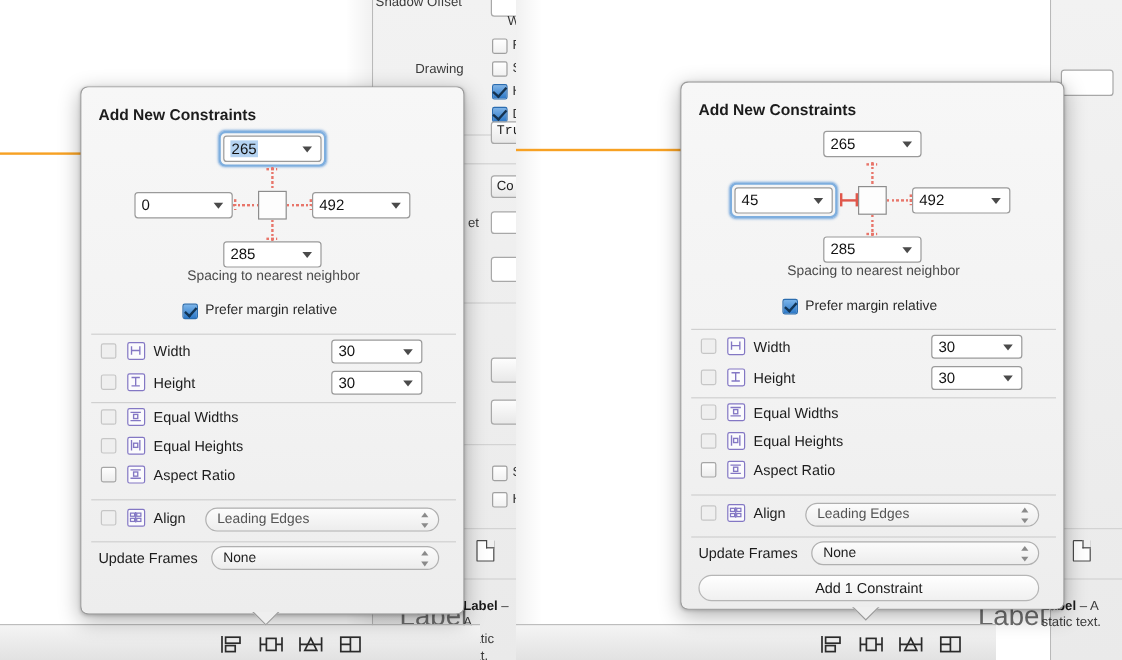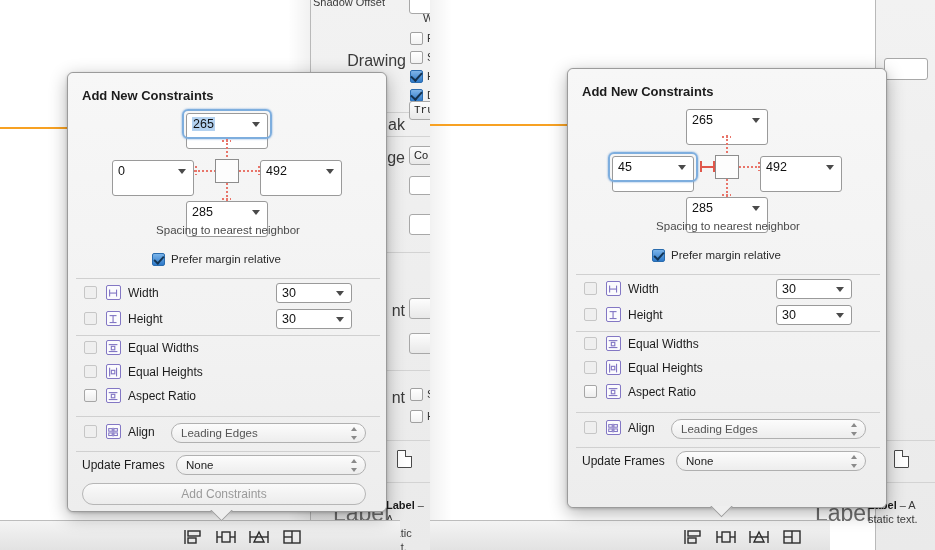--- a/index.html
+++ b/index.html
@@ -22,21 +22,21 @@
      background: linear-gradient(to right, rgba(0,0,0,0.0), rgba(0,0,0,0.055)); }
 
   .orange-line { position: absolute; height: 2px; background: #f7a123; }
 
   .inspector { position:absolute; top:0; bottom:0; background:#f0f0f0;
       border-left:1px solid #b9b9b9; }
   .insp-inner { position:absolute; inset:0; background:
       linear-gradient(to bottom,#f2f2f2,#eaeaea); }
 
   .insp-row { position:absolute; font-size:11px; color:#333; white-space:nowrap; }
-  .insp-label { color:#3b3b3b; font-size:16px; text-align:right; }
+  .insp-label { color:#3b3b3b; font-size:11px; }
   .insp-field { position:absolute; background:#fff; border:1px solid #a8a8a8;
      border-radius:3px; height:19px; }
   .insp-combo { position:absolute; background:linear-gradient(to bottom,#fdfdfd,#e8e8e8);
      border:1px solid #a8a8a8; border-radius:3px; height:19px; font-size:11px;
      padding:2px 4px; color:#222; }
   .insp-sep { position:absolute; height:1px; background:#d3d3d3; }
   .insp-cb { position:absolute; width:13px; height:13px; border:1px solid #a0a0a0;
      border-radius:2px; background:linear-gradient(to bottom,#fff,#f1f1f1); }
   .insp-cb.on { background:linear-gradient(to bottom,#7fb4e8,#2e79c8); border-color:#2b6cb0; }
   .insp-cb.on::after { content:""; position:absolute; left:2px; top:-1px; width:5px; height:9px;
@@ -66,21 +66,21 @@
   .pop-inner { position:relative; width:100%; height:100%;
      background: linear-gradient(to bottom,#f7f7f7 0%, #f2f2f2 60%, #ededed 100%);
      border-radius:6px; }
   .pop-arrow { position:absolute; bottom:-11px; width:26px; height:12px; overflow:hidden; }
   .pop-arrow::before { content:""; position:absolute; left:3px; top:-14px; width:19px; height:19px;
      background:#efefef; border:1px solid #9b9b9b; transform:rotate(45deg); }
 
   .pop-title { position:absolute; font-size:13px; font-weight:bold; color:#1c1c1c; }
 
   
-  .ncombo { position:absolute; height:36px; background:#ffffff;
+  .ncombo { position:absolute; height:22px; background:#ffffff;
      border:1px solid #9a9a9a; border-radius:3px;
      font-size:12.5px; color:#111; }
   .ncombo .val { position:absolute; left:5px; top:3px; font-size:12.5px; color:#111; }
   .ncombo .val.sel { background:#b4d2f0; padding:0 1px; }
   .ncombo .arw { position:absolute; right:7px; top:8px; width:0; height:0;
      border-left:4.5px solid transparent; border-right:4.5px solid transparent;
      border-top:5px solid #4a4a4a; }
   .focusring { position:absolute; border:2.5px solid #7eaede; border-radius:6px;
      box-shadow: 0 0 2px rgba(90,150,215,0.9); pointer-events:none; }
 
@@ -448,21 +448,20 @@
 
       <div class="rowlbl" style="left:14px;top:385px;">Update Frames</div>
       <div class="popup-btn dark" style="left:108px;top:382px;width:190px;">
         <span>None</span>
         <span class="steppr">
             <i class="up"></i>
             <i class="dn"></i>
           </span>
       </div>
 
-      <div class="bigbtn" style="left:14px;top:410px;width:284px;">Add Constraints</div>
     </div>
   </div>
 
   <div class="popover" style="left:567px;top:68px;width:320px;height:440px;">
     <div class="pop-inner">
       <div class="pop-arrow" style="left:140px;"></div>
 
       <div class="pop-title" style="left:14px;top:15px;">Add New Constraints</div>
 
       <div class="ncombo" style="left:118px;top:40px;width:82px;">
@@ -604,16 +603,17 @@
 
       <div class="rowlbl" style="left:14px;top:385px;">Update Frames</div>
       <div class="popup-btn dark" style="left:108px;top:382px;width:190px;">
         <span>None</span>
         <span class="steppr">
             <i class="up"></i>
             <i class="dn"></i>
           </span>
       </div>
 
+      <div class="bigbtn enabled" style="left:14px;top:410px;width:284px;">Add 1 Constraint</div>
     </div>
   </div>
 
 </div>
 
 </body></html>

